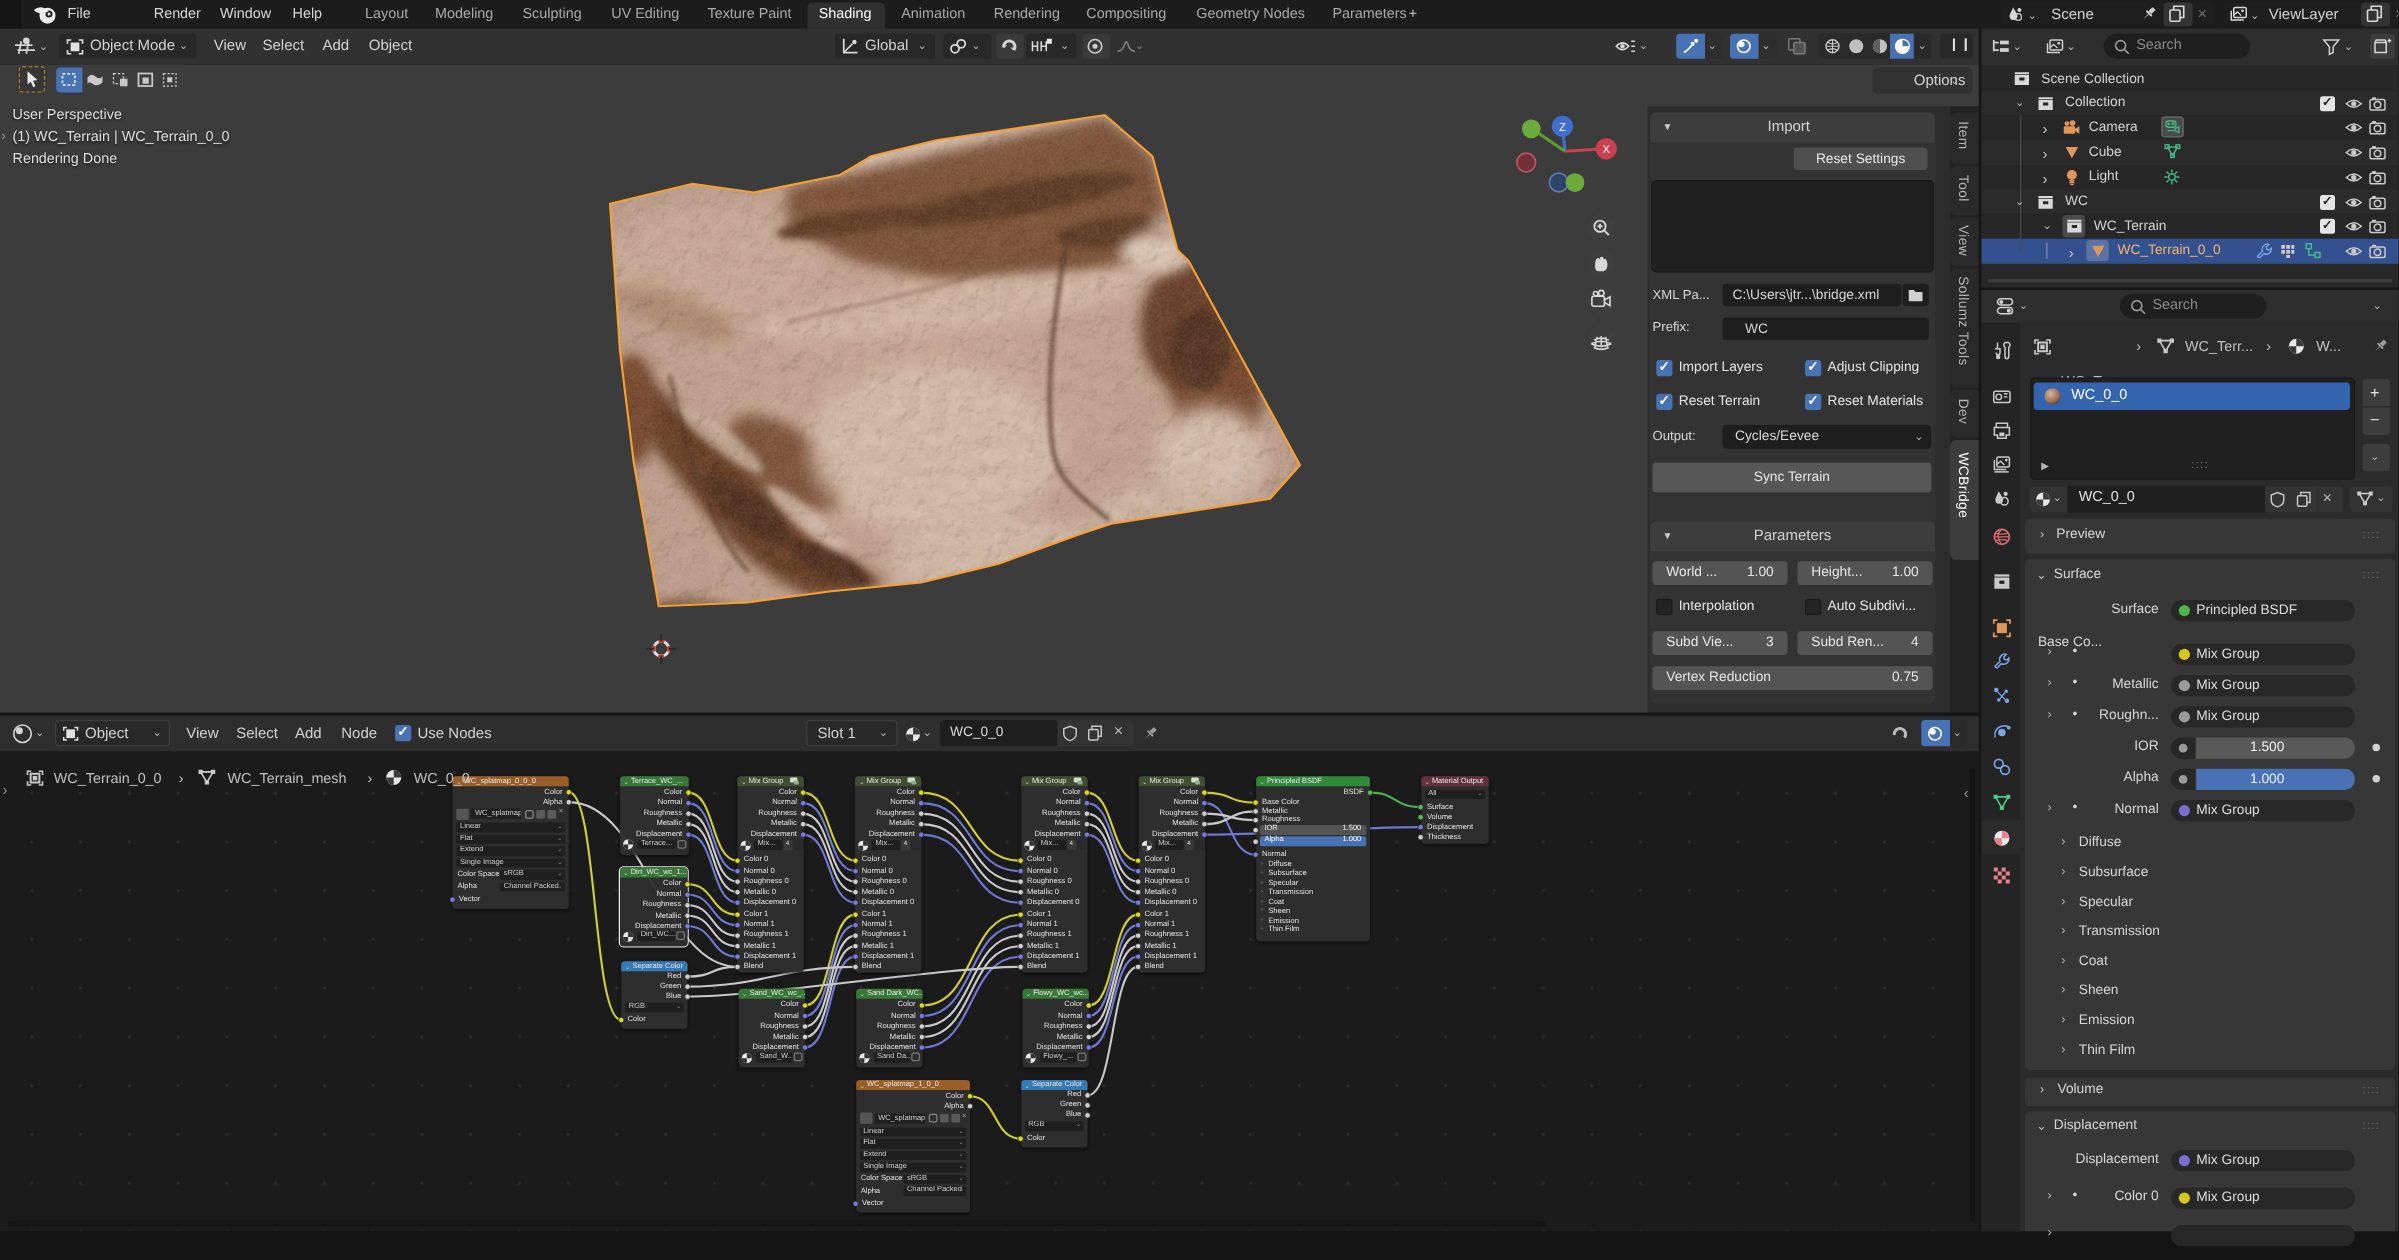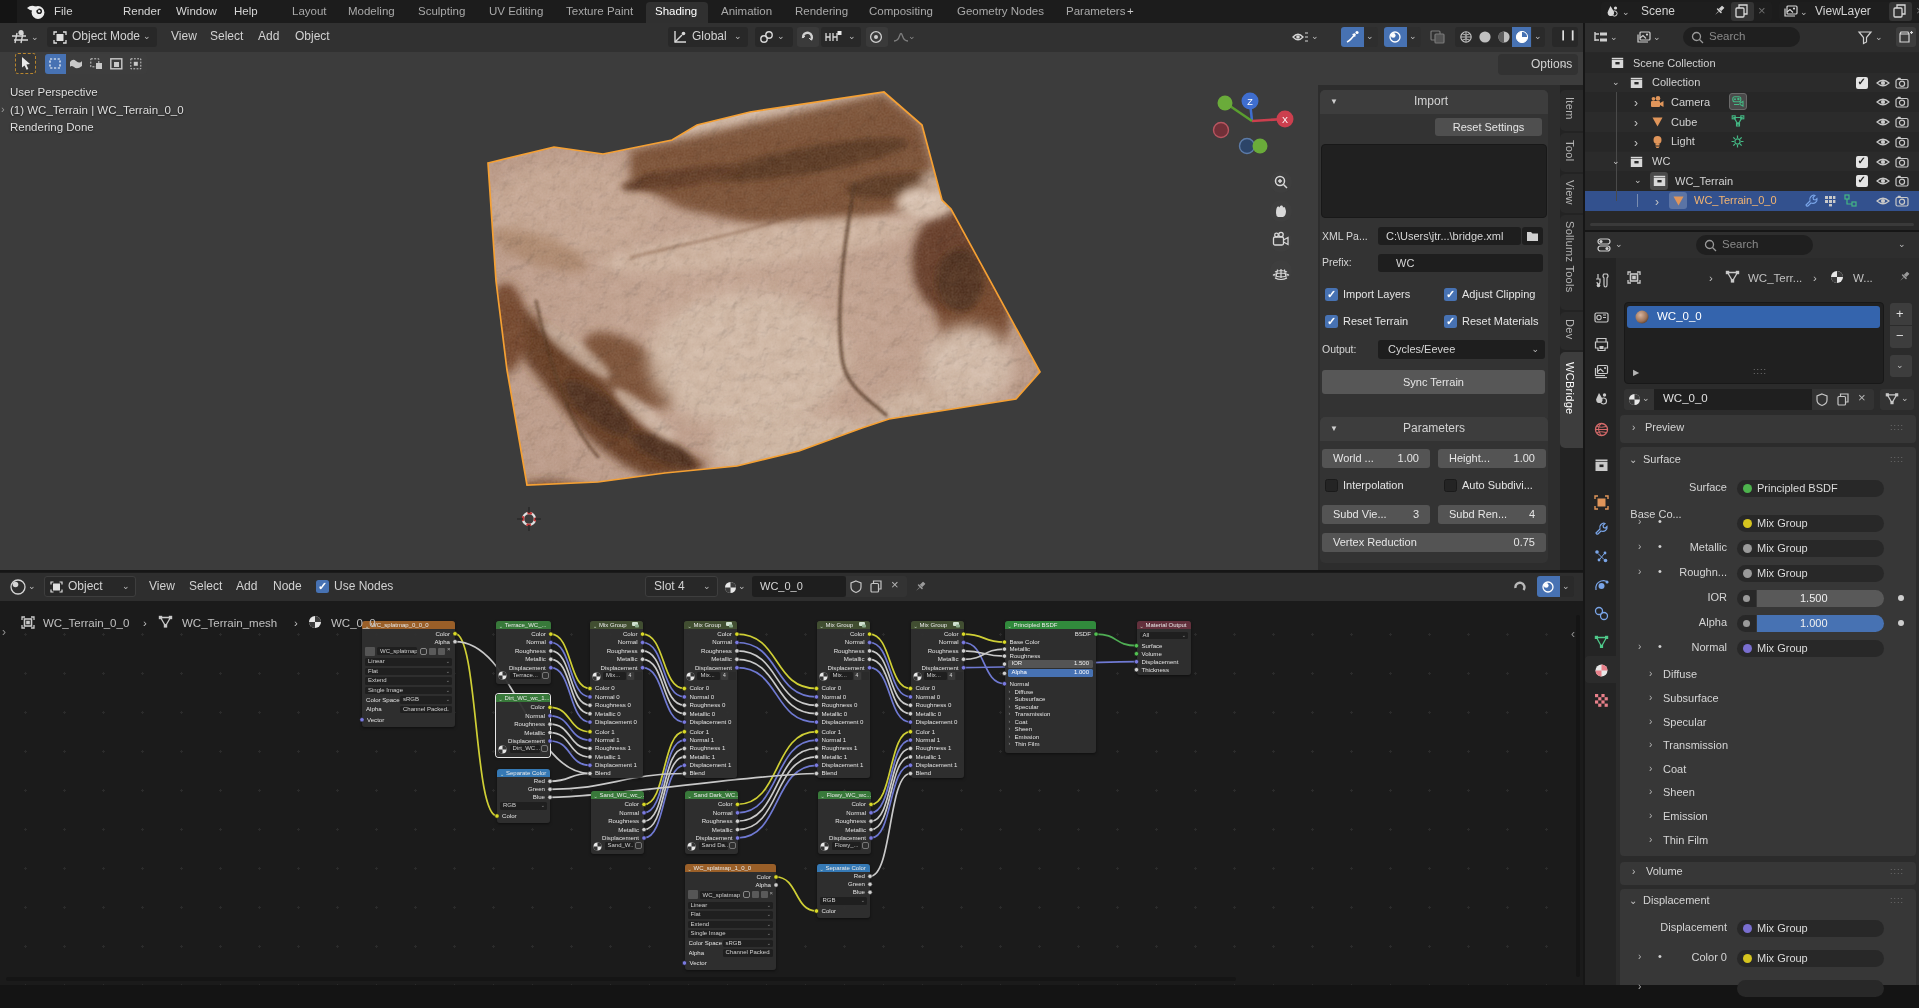--- a/index.html
+++ b/index.html
@@ -480,21 +480,21 @@
   </svg>
   <span class="htext t" style="left:68px;top:6px;">Object</span>
   <span class="carat" style="left:122px;top:8px;">⌄</span>
   <span class="htext t" style="left:149px;top:6px;">View</span>
   <span class="htext t" style="left:189px;top:6px;">Select</span>
   <span class="htext t" style="left:236px;top:6px;">Add</span>
   <span class="htext t" style="left:273px;top:6px;">Node</span>
   <div class="cb" style="left:316px;top:7px;">✓</div>
   <span class="htext t" style="left:334px;top:6px;">Use Nodes</span>
   <div class="dd" style="left:645px;top:3px;width:73px;height:21px;border:1px solid #3e3e3e;"></div>
-  <span class="htext t" style="left:654px;top:6px;">Slot 4</span>
+  <span class="htext t" style="left:654px;top:6px;">Slot 1</span>
   <span class="carat" style="left:703px;top:8px;">⌄</span>
   <svg class="ic" style="left:724px;top:8px;" width="13" height="13" viewBox="0 0 13 13">
    <circle cx="6.5" cy="6.5" r="5.5" fill="#e8e8e8"></circle>
    <path d="M6.5,1 A5.5,5.5 0 0 1 12,6.5 L6.5,6.5 Z" fill="#3a3a3a"></path>
    <path d="M6.5,12 A5.5,5.5 0 0 1 1,6.5 L6.5,6.5 Z" fill="#3a3a3a"></path>
   </svg>
   <span class="carat" style="left:738px;top:8px;">⌄</span>
   <div class="fld" style="left:752px;top:3px;width:94px;height:21px;">
           <span style="position:absolute;left:8px;top:4px;">WC_0_0</span>
         </div>

